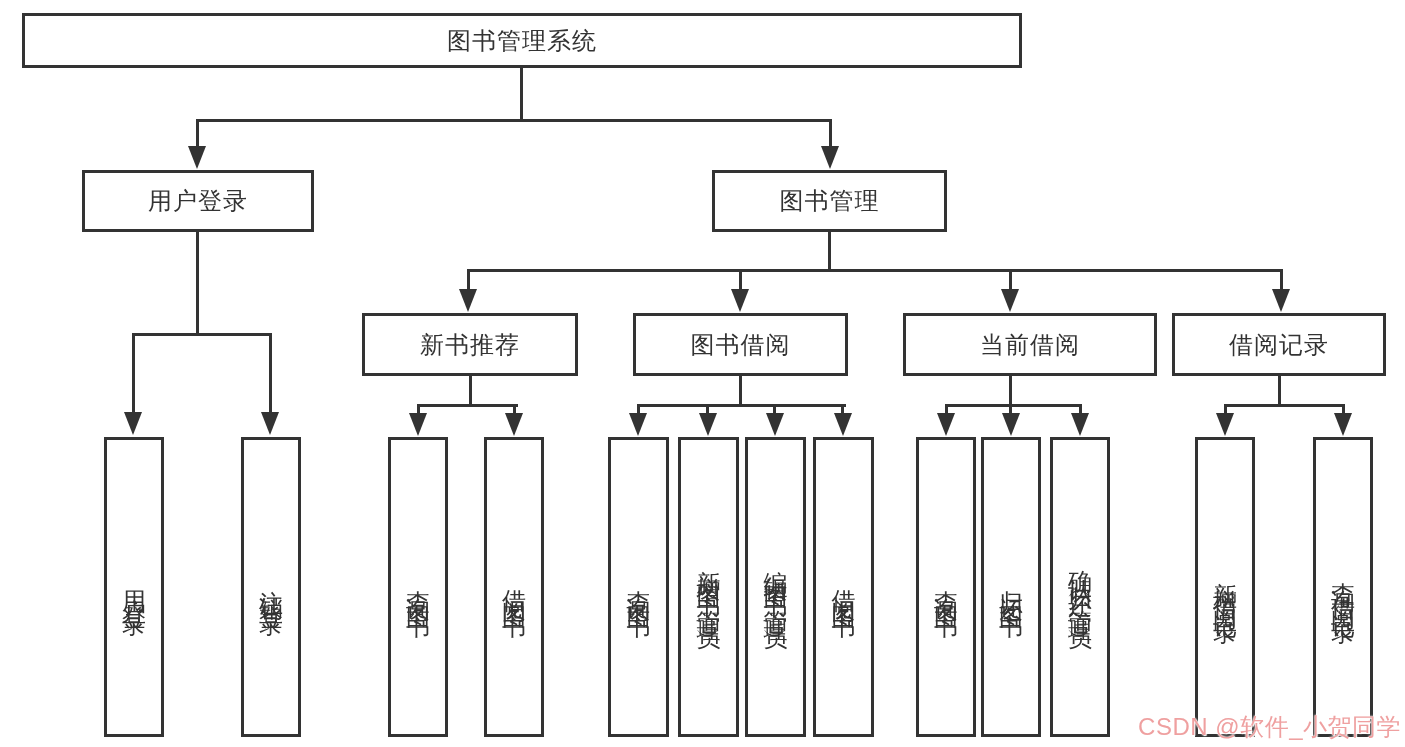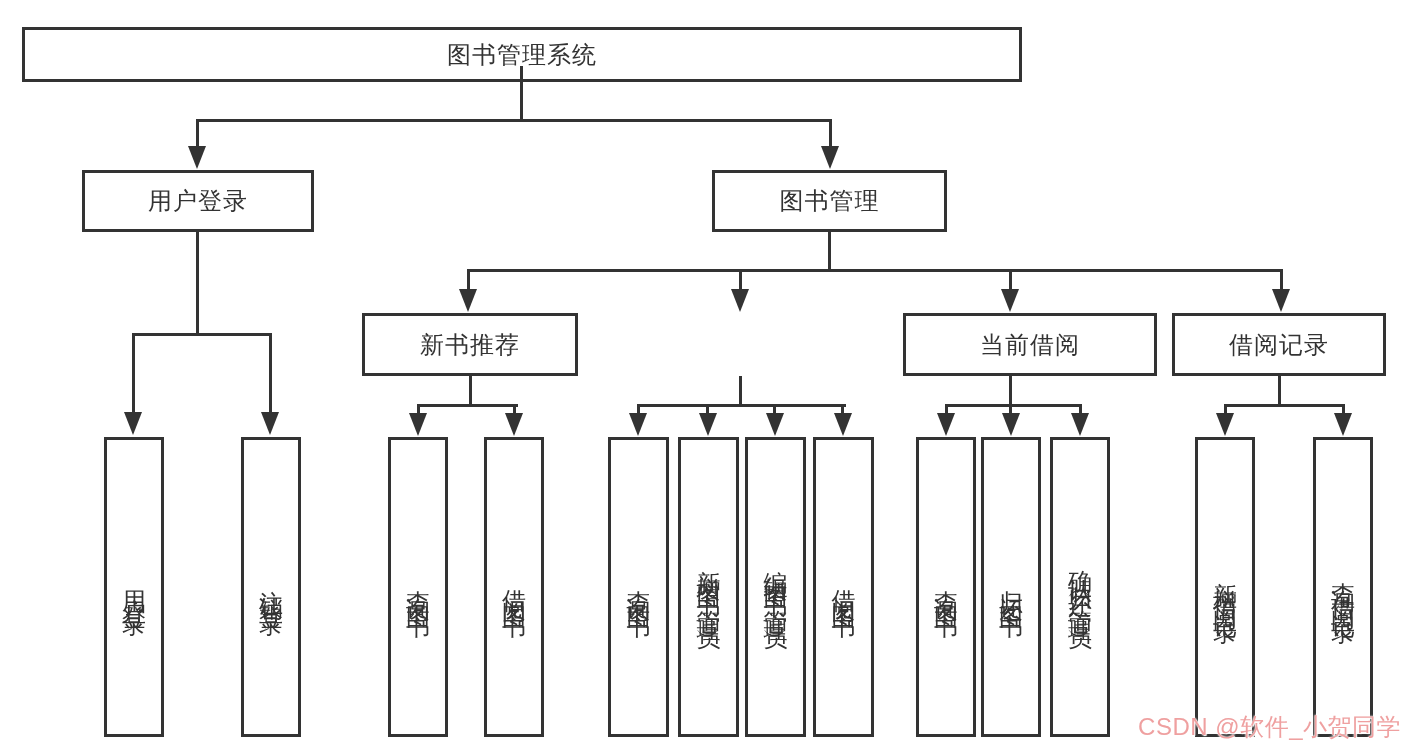--- a/index.html
+++ b/index.html
@@ -27,21 +27,21 @@
     position:absolute;right:4px;bottom:4px;font-size:24px;z-index:9;
     letter-spacing:0.5px;
     text-shadow:0 0 2px #ffffff,0 0 2px #ffffff,1px 1px 1px #ffffff;
   }
 </style>
 </head>
 <body>
 
 <div class="canvas">
 
-  <div class="box hbox" style="left:22px;top:27px;width:1000px;height:55px;">
+  <div class="box hbox" style="left:22px;top:13px;width:1000px;height:55px;">
     <span>图书管理系统</span>
   </div>
 
   <div class="line" style="left:520px;top:66px;width:3px;height:56px;"></div>
   <div class="line" style="left:196px;top:119px;width:636px;height:3px;"></div>
   <div class="line" style="left:196px;top:119px;width:3px;height:29px;"></div>
   <div class="line" style="left:829px;top:119px;width:3px;height:29px;"></div>
   <div class="arrow" style="left:188px;top:146px;"></div>
   <div class="arrow" style="left:821px;top:146px;"></div>
 
@@ -65,20 +65,23 @@
   <div class="line" style="left:739px;top:269px;width:3px;height:22px;"></div>
   <div class="line" style="left:1009px;top:269px;width:3px;height:22px;"></div>
   <div class="line" style="left:1280px;top:269px;width:3px;height:22px;"></div>
   <div class="arrow" style="left:459px;top:289px;"></div>
   <div class="arrow" style="left:731px;top:289px;"></div>
   <div class="arrow" style="left:1001px;top:289px;"></div>
   <div class="arrow" style="left:1272px;top:289px;"></div>
 
   <div class="box hbox" style="left:362px;top:313px;width:216px;height:63px;">
     <span>新书推荐</span>
+  </div>
+  <div class="box hbox" style="left:633px;top:313px;width:215px;height:63px;">
+    <span>图书借阅</span>
   </div>
   <div class="box hbox" style="left:903px;top:313px;width:254px;height:63px;">
     <span>当前借阅</span>
   </div>
   <div class="box hbox" style="left:1172px;top:313px;width:214px;height:63px;">
     <span>借阅记录</span>
   </div>
 
   <div class="line" style="left:469px;top:376px;width:3px;height:30px;"></div>
   <div class="line" style="left:417px;top:404px;width:101px;height:3px;"></div>

